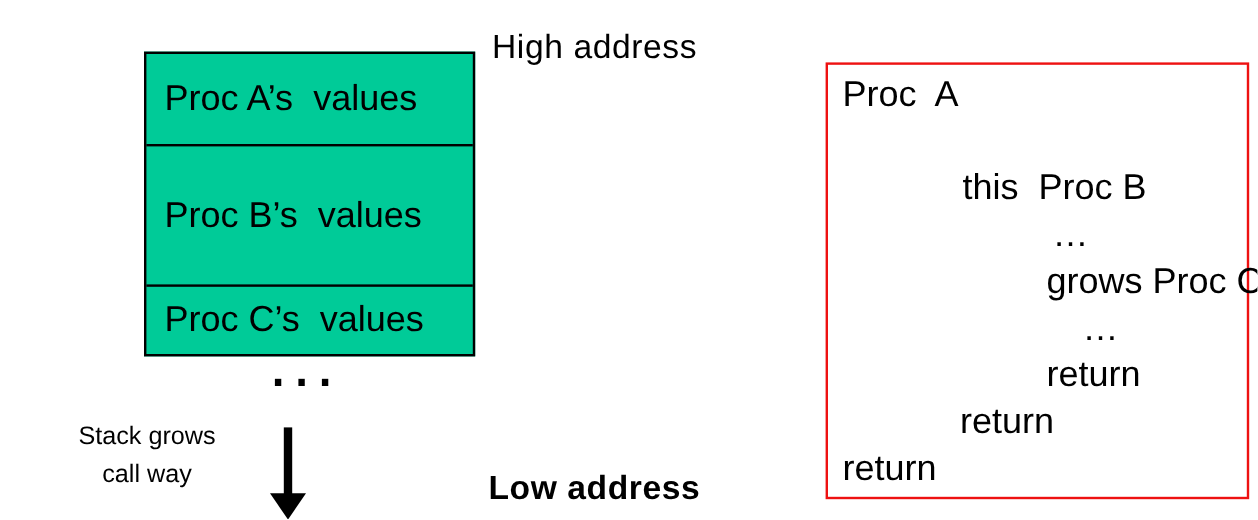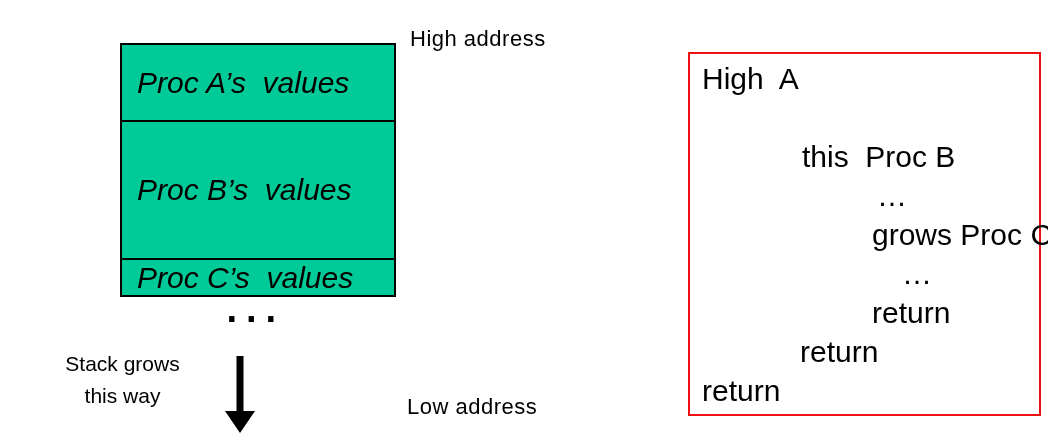--- a/index.html
+++ b/index.html
@@ -23,32 +23,32 @@
     position:absolute;left:120px;top:43px;
     width:276px;height:254px;
     box-sizing:border-box;
     background:var(--stack-fill);
     border:2px solid var(--stack-border);
     display:flex;flex-direction:column;
   }
   .frame{
     display:flex;align-items:center;
     padding-left:15px;
-    font-size:30px;white-space:pre;font-style:italic;
+    font-size:30px;white-space:pre;
   }
   .frame-a{height:75px;}
-  .frame-b{height:136px;}
+  .frame-b{height:115px;}
   .frame-c{flex:1;}
   .divider{height:2px;background:var(--stack-border);}
   
   .addr-label{
-    position:absolute;font-size:22px;line-height:32px;letter-spacing:0.5px;
+    position:absolute;font-size:28px;line-height:32px;letter-spacing:0.5px;
   }
   .addr-high{left:410px;top:23px;}
-  .addr-low{left:407px;top:391px;}
+  .addr-low{left:407px;top:391px;font-weight:bold;}
   
   .stack-ellipsis{
     position:absolute;left:224px;top:275px;
     font-size:56px;line-height:56px;letter-spacing:4px;
   }
   
   .grow-caption{
     position:absolute;left:20px;top:348px;width:205px;
     text-align:center;font-size:21px;line-height:32px;
   }
@@ -92,30 +92,30 @@
     </div>
   </div>
 
   <div class="addr-label addr-high">High address</div>
   <div class="addr-label addr-low">Low address</div>
 
   <div class="stack-ellipsis">...</div>
 
   <div class="grow-caption">
     <div>Stack grows</div>
-    <div>this way</div>
+    <div>call way</div>
   </div>
 
   <svg class="down-arrow" width="32" height="77" viewBox="0 0 32 77">
     <rect x="12.5" y="0" width="7" height="56" fill="#000000"></rect>
     <polygon points="1,55 31,55 16,77" fill="#000000"></polygon>
   </svg>
 
   <div class="code-box">
-    <div class="code-line l0">High  A</div>
+    <div class="code-line l0">Proc  A</div>
     <div class="code-line l1"></div>
     <div class="code-line l2">this  Proc B</div>
     <div class="code-line l3">…</div>
     <div class="code-line l4">grows Proc C</div>
     <div class="code-line l5">…</div>
     <div class="code-line l6">return</div>
     <div class="code-line l7">return</div>
     <div class="code-line l8">return</div>
   </div>
 

